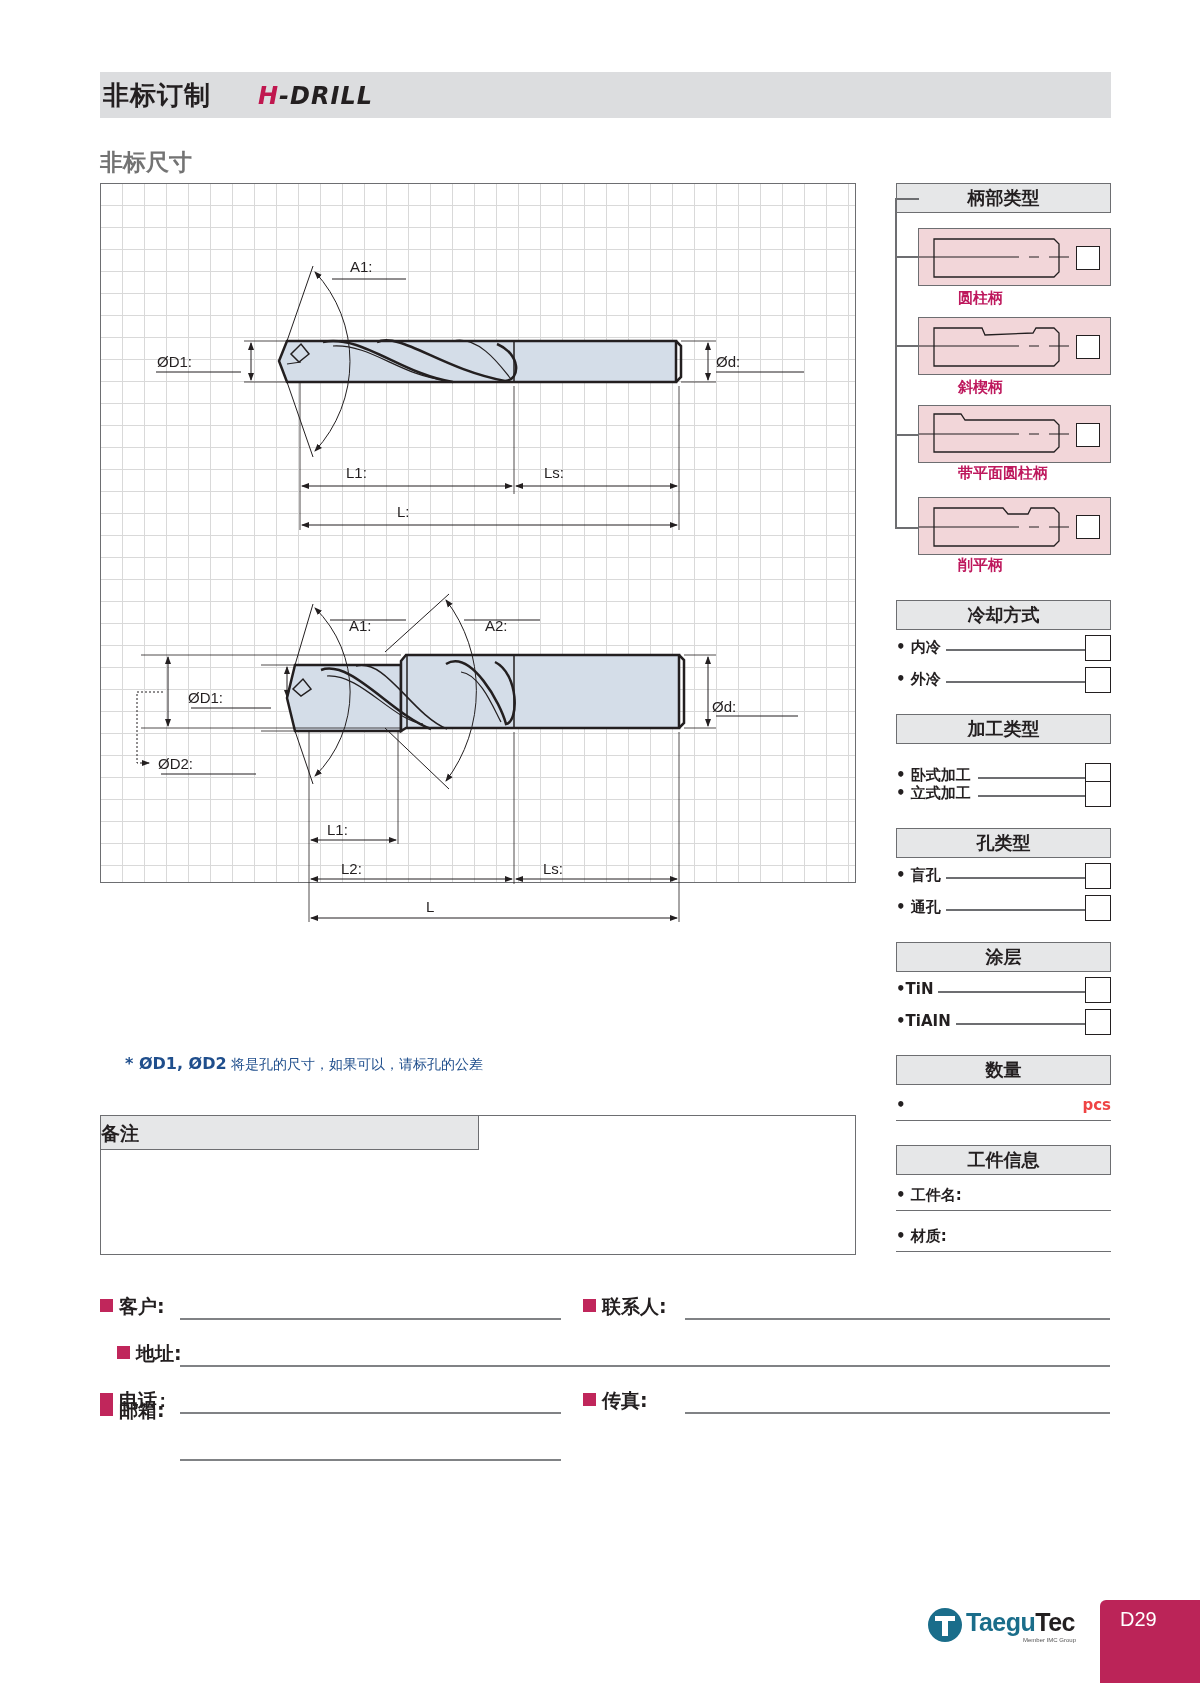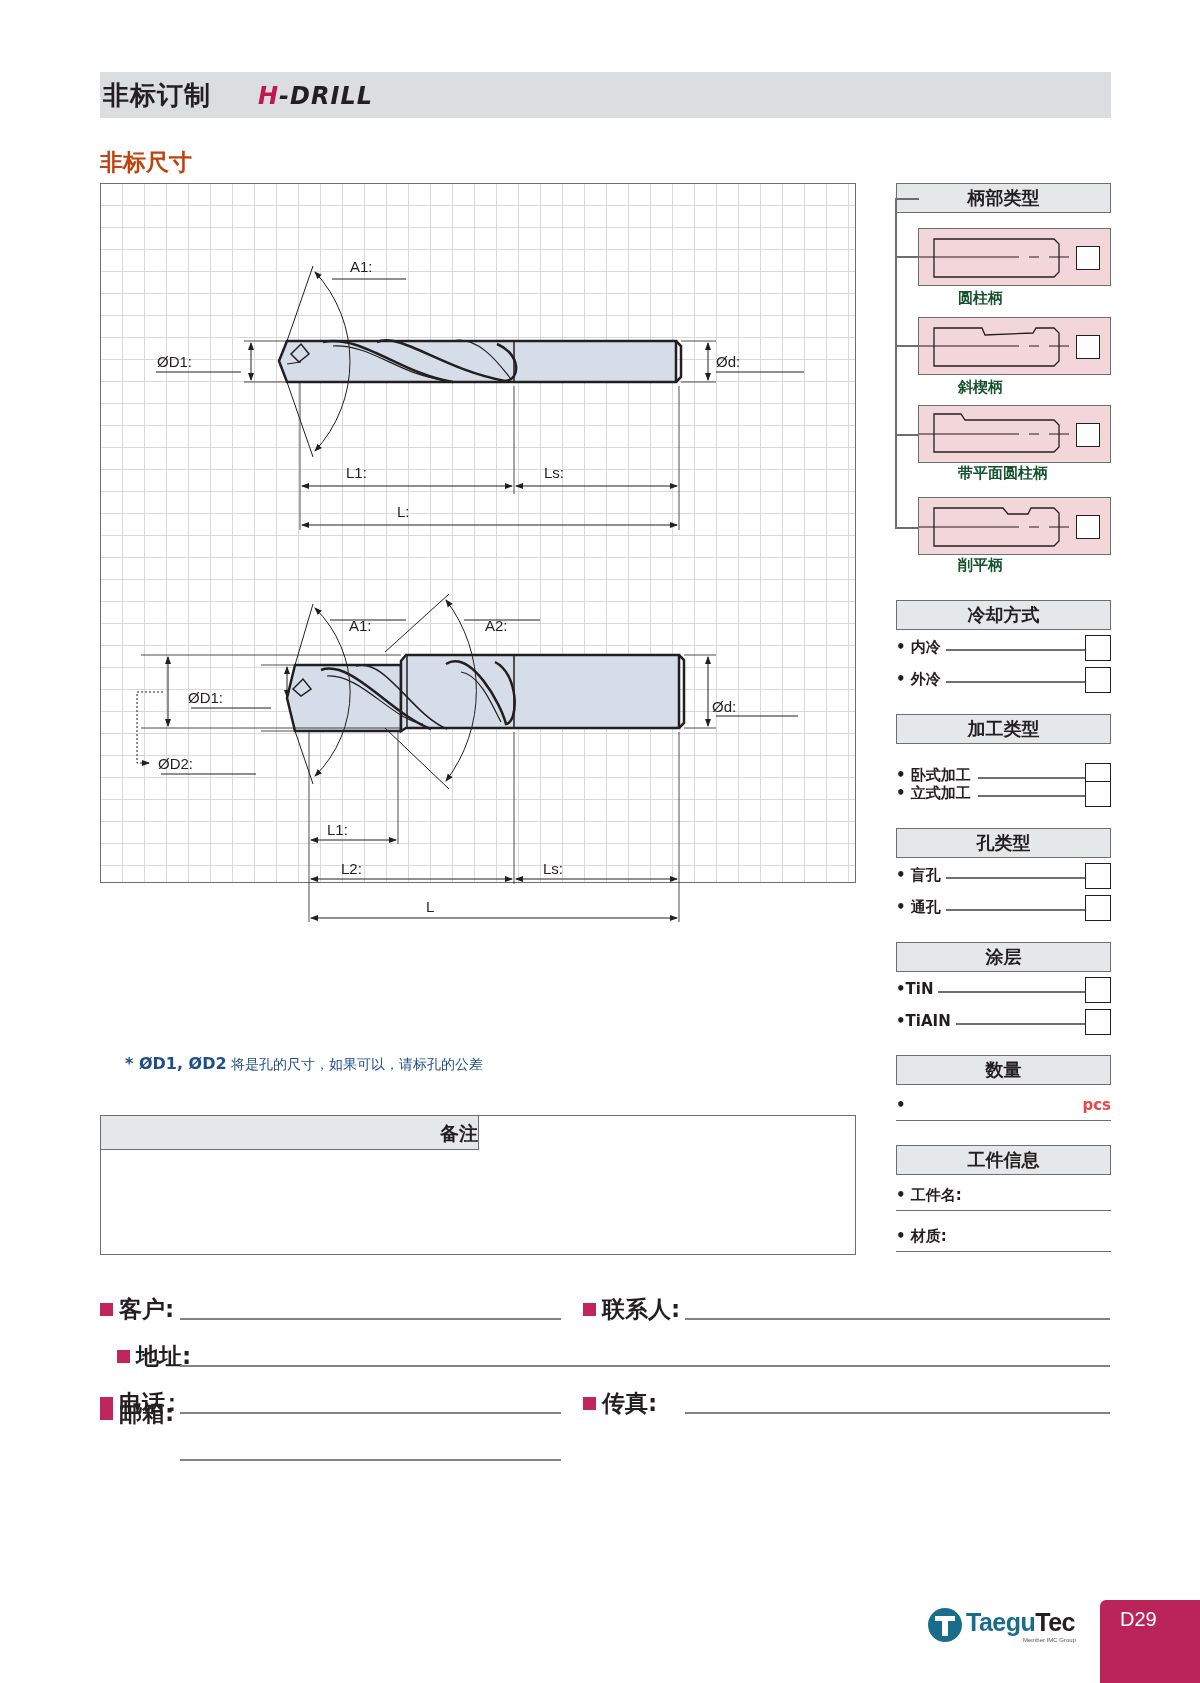--- a/index.html
+++ b/index.html
@@ -5,57 +5,57 @@
   * { box-sizing: border-box; margin: 0; padding: 0; }
   html, body { width: 1200px; height: 1683px; background: #ffffff; overflow: hidden; }
   body { position: relative; font-family: "DejaVu Sans", "Liberation Sans", sans-serif; color: #231f20; }
 
   .title-bar { position: absolute; left: 100px; top: 72px; width: 1011px; height: 46px; background: #dcdddf; }
   .title-text { position: absolute; left: 3px; top: 6px; font-size: 26px; font-weight: bold; letter-spacing: 1px; color: #231f20; }
   .title-brand { position: absolute; left: 158px; top: 10px; font-size: 24px; font-weight: bold; font-style: italic; letter-spacing: 1px; font-family: "DejaVu Sans", sans-serif; }
   .title-brand .h { color: #c0174f; }
   .title-brand .rest { color: #231f20; }
 
-  .section-title { position: absolute; left: 100px; top: 147px; font-size: 23px; font-weight: bold; color: #c2410c; }
+  .section-title { position: absolute; left: 100px; top: 147px; font-size: 23px; font-weight: bold; color: #737373; }
 
   .drawing-panel { position: absolute; left: 100px; top: 183px; width: 756px; height: 700px; border: 1.5px solid #6d6e71;
     background-color: #fff;
     background-image:
       linear-gradient(to right, #d9d9d9 1px, transparent 1px),
       linear-gradient(to bottom, #d9d9d9 1px, transparent 1px);
     background-size: 22px 22px;
     background-position: 21px 21px;
   }
   .drawing-svg { position: absolute; left: 0; top: 0; }
   .dim-label { position: absolute; font-size: 15px; color: #231f20; font-family: "Liberation Sans", sans-serif; }
   .footnote { position: absolute; left: 24px; top: 870px; font-size: 14px; color: #1f4e8c; }
   .footnote .fn-sym { font-weight: bold; font-size: 16px; }
 
   .remarks-panel { position: absolute; left: 100px; top: 1115px; width: 756px; height: 140px; border: 1.5px solid #6d6e71; background: #fff; }
-  .remarks-header { position: absolute; left: 0; top: 0; width: 378px; height: 34px; background: #e6e7e8; border-right: 1.5px solid #6d6e71; border-bottom: 1.5px solid #6d6e71; text-align: right; line-height: 34px; font-size: 19px; font-weight: bold; }
+  .remarks-header { position: absolute; left: 0; top: 0; width: 378px; height: 34px; background: #e6e7e8; border-right: 1.5px solid #6d6e71; border-bottom: 1.5px solid #6d6e71; text-align: left; line-height: 34px; font-size: 19px; font-weight: bold; }
 
   
   .side-header { position: absolute; left: 896px; width: 215px; height: 30px; background: #e6e7e8; border: 1.5px solid #6d6e71; text-align: center; line-height: 27px; font-size: 18px; font-weight: bold; color: #231f20; }
   .shank-box { position: absolute; left: 918px; width: 193px; height: 58px; background: #f2d6d9; border: 1.5px solid #6d6e71; }
   .shank-checkbox { position: absolute; right: 10px; top: 17px; width: 24px; height: 24px; background: #fff; border: 1.5px solid #231f20; }
-  .shank-label { position: absolute; left: 958px; font-size: 15px; font-weight: bold; color: #14532d; }
+  .shank-label { position: absolute; left: 958px; font-size: 15px; font-weight: bold; color: #be185d; }
   .tree-line-v { position: absolute; left: 895px; top: 199px; width: 1.5px; height: 329px; background: #6d6e71; }
   .tree-line-h { position: absolute; left: 895px; width: 23px; height: 1.5px; background: #6d6e71; }
   .tree-top { position: absolute; left: 895px; top: 198px; width: 24px; height: 1.5px; background: #6d6e71; }
 
   .opt-row { position: absolute; left: 896px; width: 215px; height: 28px; }
   .opt-label { position: absolute; left: 0; top: 3px; font-size: 15px; font-weight: bold; color: #231f20; white-space: nowrap; }
   .opt-line { position: absolute; top: 14px; height: 1.5px; background: #6d6e71; right: 26px; }
   .opt-box { position: absolute; right: 0; top: 0; width: 26px; height: 26px; border: 1.5px solid #231f20; background: #fff; }
 
   .field-row { position: absolute; left: 896px; width: 215px; height: 30px; border-bottom: 1.5px solid #6d6e71; }
   .field-label { position: absolute; left: 0; top: 5px; font-size: 15px; font-weight: bold; color: #231f20; }
   .field-unit { position: absolute; right: 0; top: 5px; font-size: 15px; font-weight: bold; color: #ef4444; }
 
-  .contact-label { position: absolute; font-size: 23px; font-weight: bold; color: #231f20; white-space: nowrap; }
+  .contact-label { position: absolute; font-size: 19px; font-weight: bold; color: #231f20; white-space: nowrap; }
   .contact-sq { display: inline-block; width: 13px; height: 13px; background: #c0265b; margin-right: 6px; vertical-align: 1px; }
   .contact-line { position: absolute; height: 1.5px; background: #808285; }
 
   .logo { position: absolute; left: 928px; top: 1606px; height: 40px; width: 150px; }
   .logo-mark { position: absolute; left: 0; top: 2px; width: 34px; height: 34px; border-radius: 50%; background: #1a6d8a; }
   .logo-mark::before { content: ""; position: absolute; left: 7px; top: 8px; width: 20px; height: 5px; background: #fff; }
   .logo-mark::after { content: ""; position: absolute; left: 14px; top: 12px; width: 6px; height: 16px; background: #fff; }
   .logo-text { position: absolute; left: 38px; top: 2px; font-size: 25px; font-weight: bold; color: #1a6d8a; letter-spacing: -0.5px; font-family: "Liberation Sans", sans-serif; }
   .logo-text .dark { color: #231f20; }
   .logo-sub { position: absolute; left: 95px; top: 31px; font-size: 6px; color: #555; font-family: "Liberation Sans", sans-serif; }

